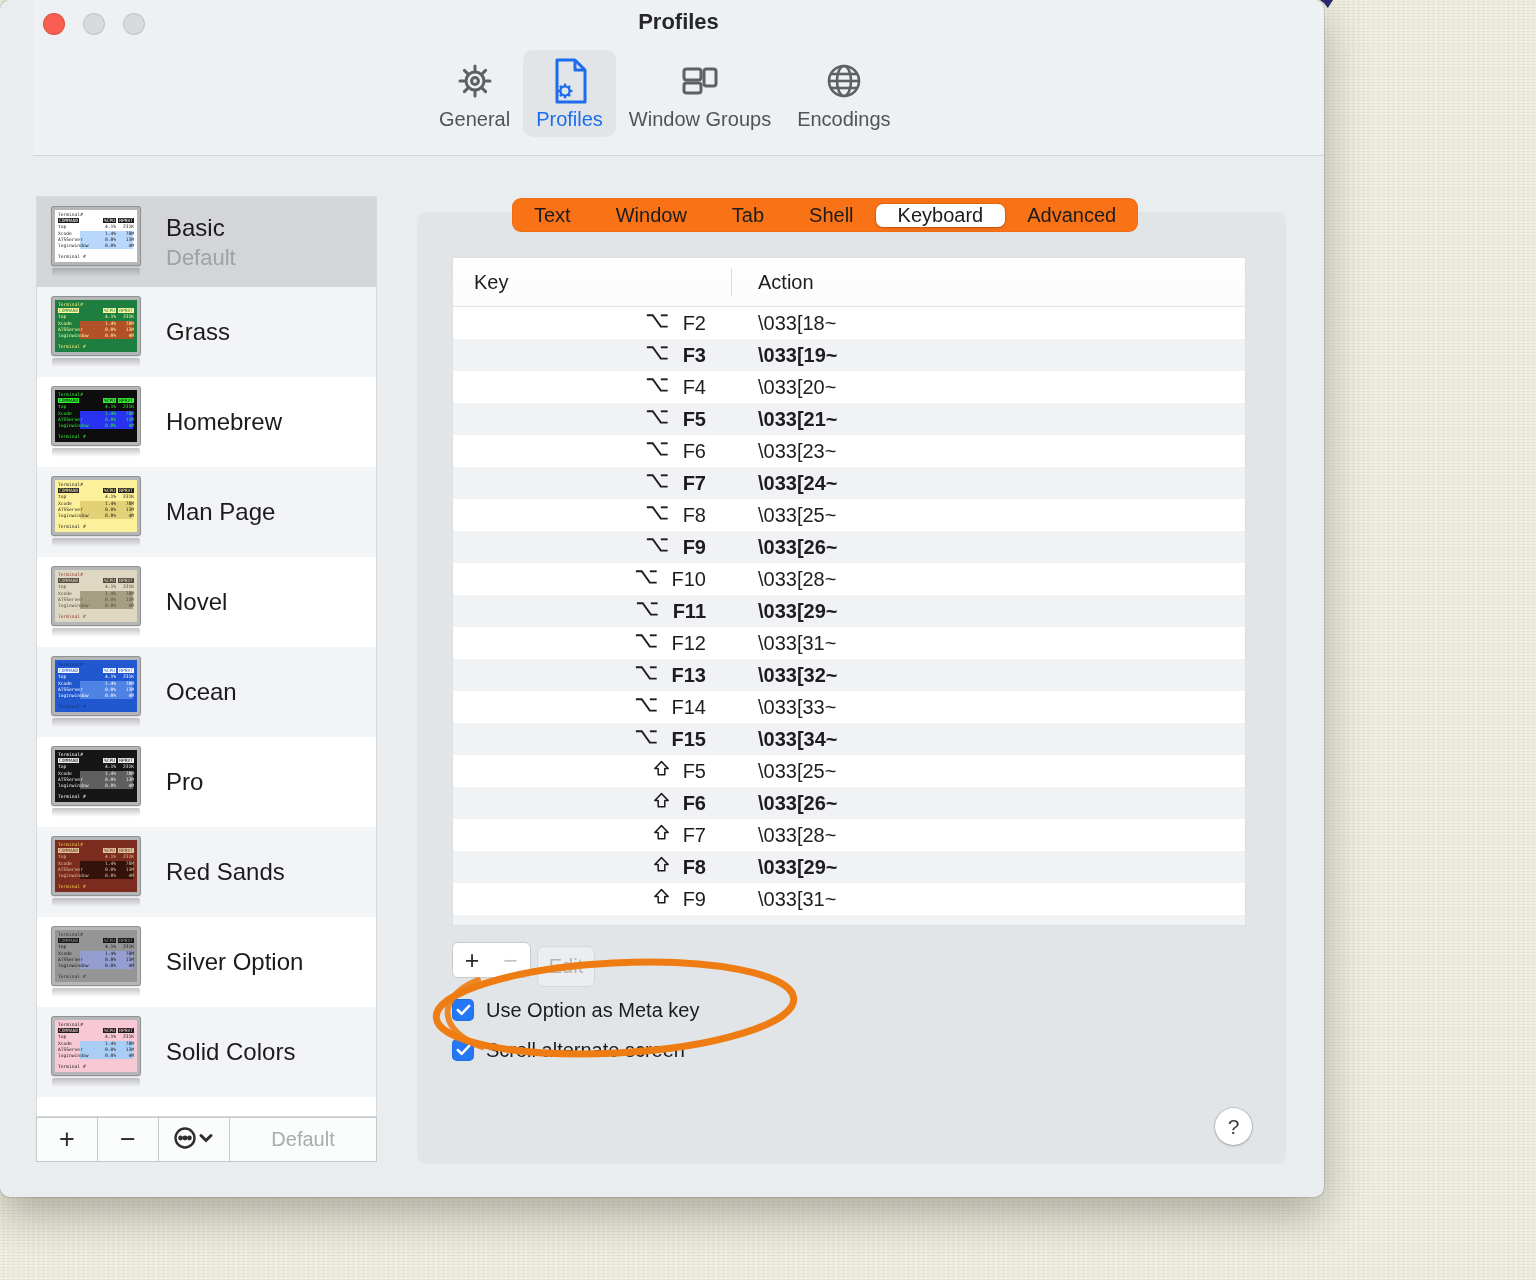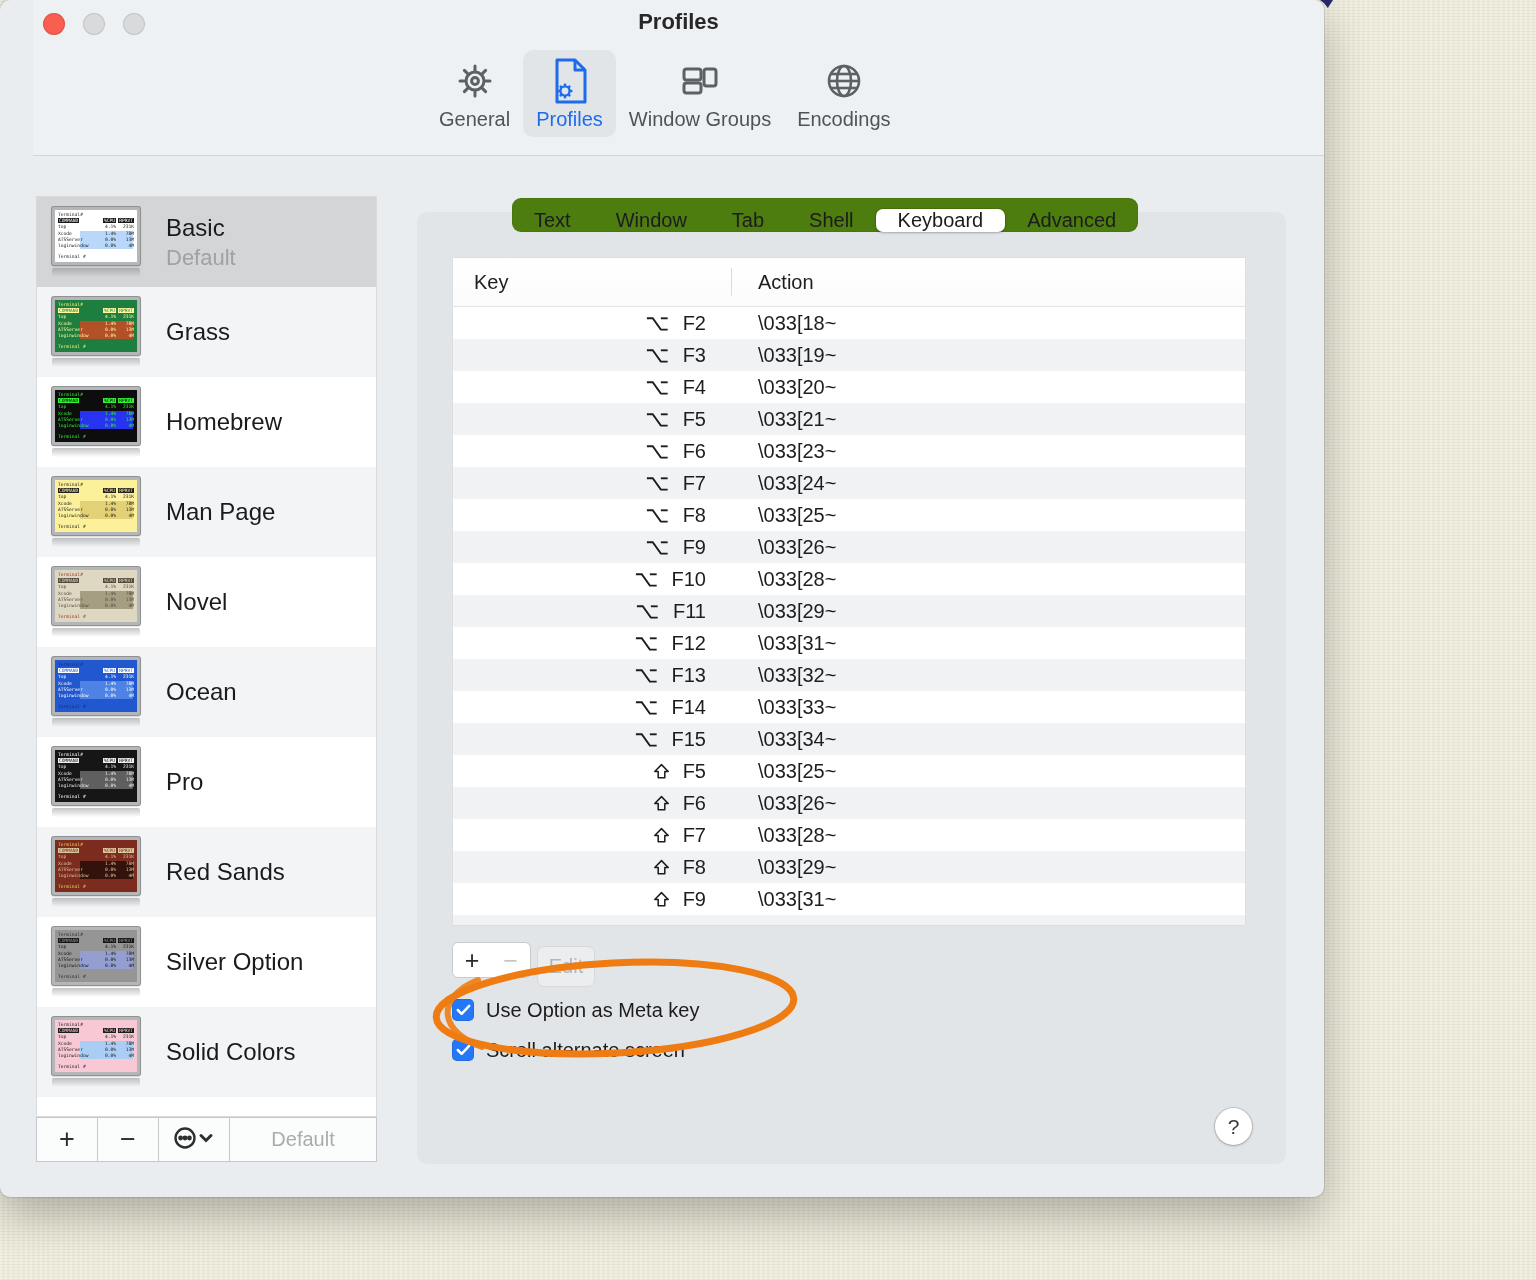--- a/index.html
+++ b/index.html
@@ -51,32 +51,32 @@
   .tlne .chip{background:var(--tfg);color:var(--tbg);padding:0 1px;}
   .tlne.hl{background:linear-gradient(to right, transparent 30%, var(--thl) 30%, var(--thl) 97%, transparent 97%);}
   .tlne.prompt{margin-top:5px;color:var(--tacc);}
   .sfooter{position:absolute;left:36px;top:1117px;width:341px;height:45px;box-sizing:border-box;background:#fbfcfc;border:1px solid #c6c8ca;display:flex;align-items:stretch;}
   .fbtn{display:flex;align-items:center;justify-content:center;border-right:1px solid #c6c8ca;color:#2e2e30;}
   .fbtn.glyph{font-size:27px;font-weight:400;width:60px;}
   .fbtn.more{width:70px;}
   .fbtn.default{flex:1;border-right:none;font-size:20px;color:#a9abad;}
   
   .gbox{position:absolute;left:417px;top:212px;width:869px;height:952px;background:#e2e5e7;border-radius:10px;}
-  .tabbar{position:absolute;left:512px;top:198px;height:34px;display:flex;align-items:flex-end;background:#4d7c0f;border-radius:9px;box-shadow:inset 0 0 0 1px rgba(0,0,0,.05);}
+  .tabbar{position:absolute;left:512px;top:198px;height:34px;display:flex;align-items:center;background:#f97316;border-radius:9px;box-shadow:inset 0 0 0 1px rgba(0,0,0,.05);}
   .seg{display:flex;align-items:center;padding:0 22px;font-size:20px;color:#1c1c1e;position:relative;white-space:nowrap;}
   .seg.selected{background:#fff;border-radius:7px;box-shadow:0 1px 3px rgba(0,0,0,.20), 0 0 0 1px rgba(0,0,0,.08);z-index:1;}
   .segdiv{width:1px;margin:9px 0;background:#c2c4c6;}
   .ktable{position:absolute;left:452px;top:257px;width:794px;background:#fff;border:1px solid #dcdee0;box-sizing:border-box;}
   .thead{height:48px;display:flex;align-items:center;background:linear-gradient(#ffffff,#fbfbfc);border-bottom:1px solid #e3e3e5;font-size:20px;color:#1e1e20;}
   .hkey{width:279px;padding-left:21px;box-sizing:border-box;position:relative;height:100%;display:flex;align-items:center;}
   .hkey::after{content:"";position:absolute;right:0;top:10px;width:1px;height:28px;background:#dcdcde;}
   .haction{padding-left:26px;}
   .trow{height:32px;display:flex;align-items:center;font-size:20px;color:#1d1d1f;}
-  .trow.alt{background:#f1f2f4;}
-  .tkey{width:279px;display:flex;justify-content:flex-end;align-items:center;gap:13px;padding-right:26px;box-sizing:border-box;}
+  .trow.alt{background:#f1f2f4;font-weight:bold;}
+  .tkey{width:279px;display:flex;justify-content:flex-end;align-items:flex-start;gap:13px;padding-right:26px;box-sizing:border-box;}
   .taction{padding-left:26px;}
   .tfoot{height:10px;background:#f1f2f4;}
   .modsvg{height:17px;width:auto;display:block;color:#1d1d1f;}
   
   .btn{position:absolute;display:flex;align-items:center;justify-content:center;box-sizing:border-box;}
   .btn-add{left:452px;top:942px;width:40px;height:36px;background:#fff;border:1px solid #c8cacc;border-radius:6px 0 0 6px;font-size:25px;color:#2a2a2c;}
   .btn-remove{left:491px;top:942px;width:40px;height:36px;background:#fff;border:1px solid #c8cacc;border-left:none;border-radius:0 6px 6px 0;font-size:25px;color:#c3c5c7;}
   .btn-edit{left:537px;top:946px;width:58px;height:41px;background:#ebedee;border:1px solid #d6d8da;border-radius:7px;font-size:20px;color:#b2b4b6;}
   
   .cbrow{position:absolute;left:452px;display:flex;align-items:center;gap:12px;height:26px;}

